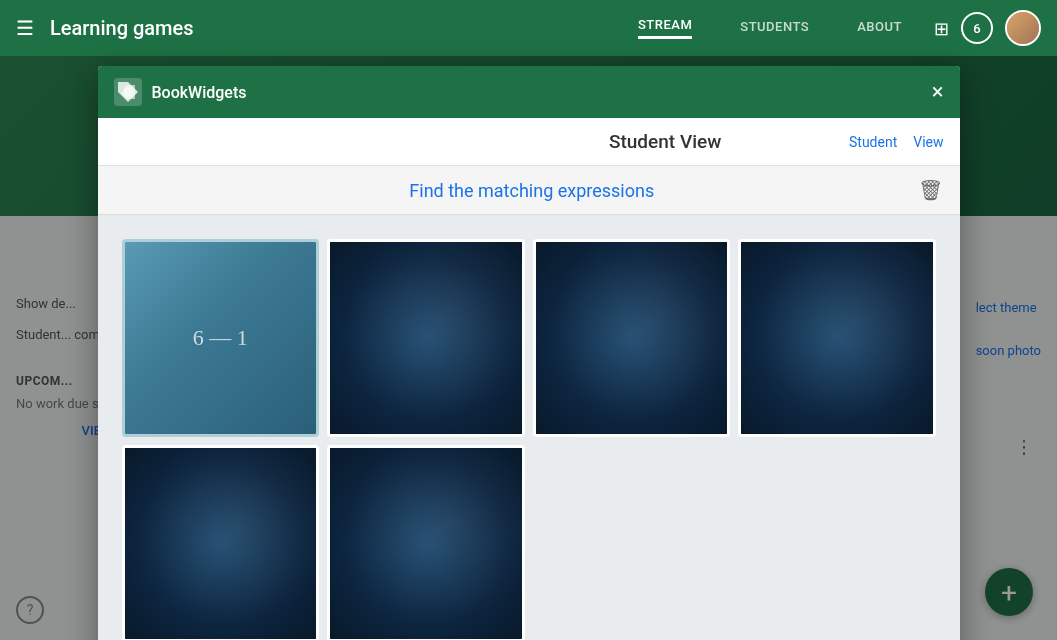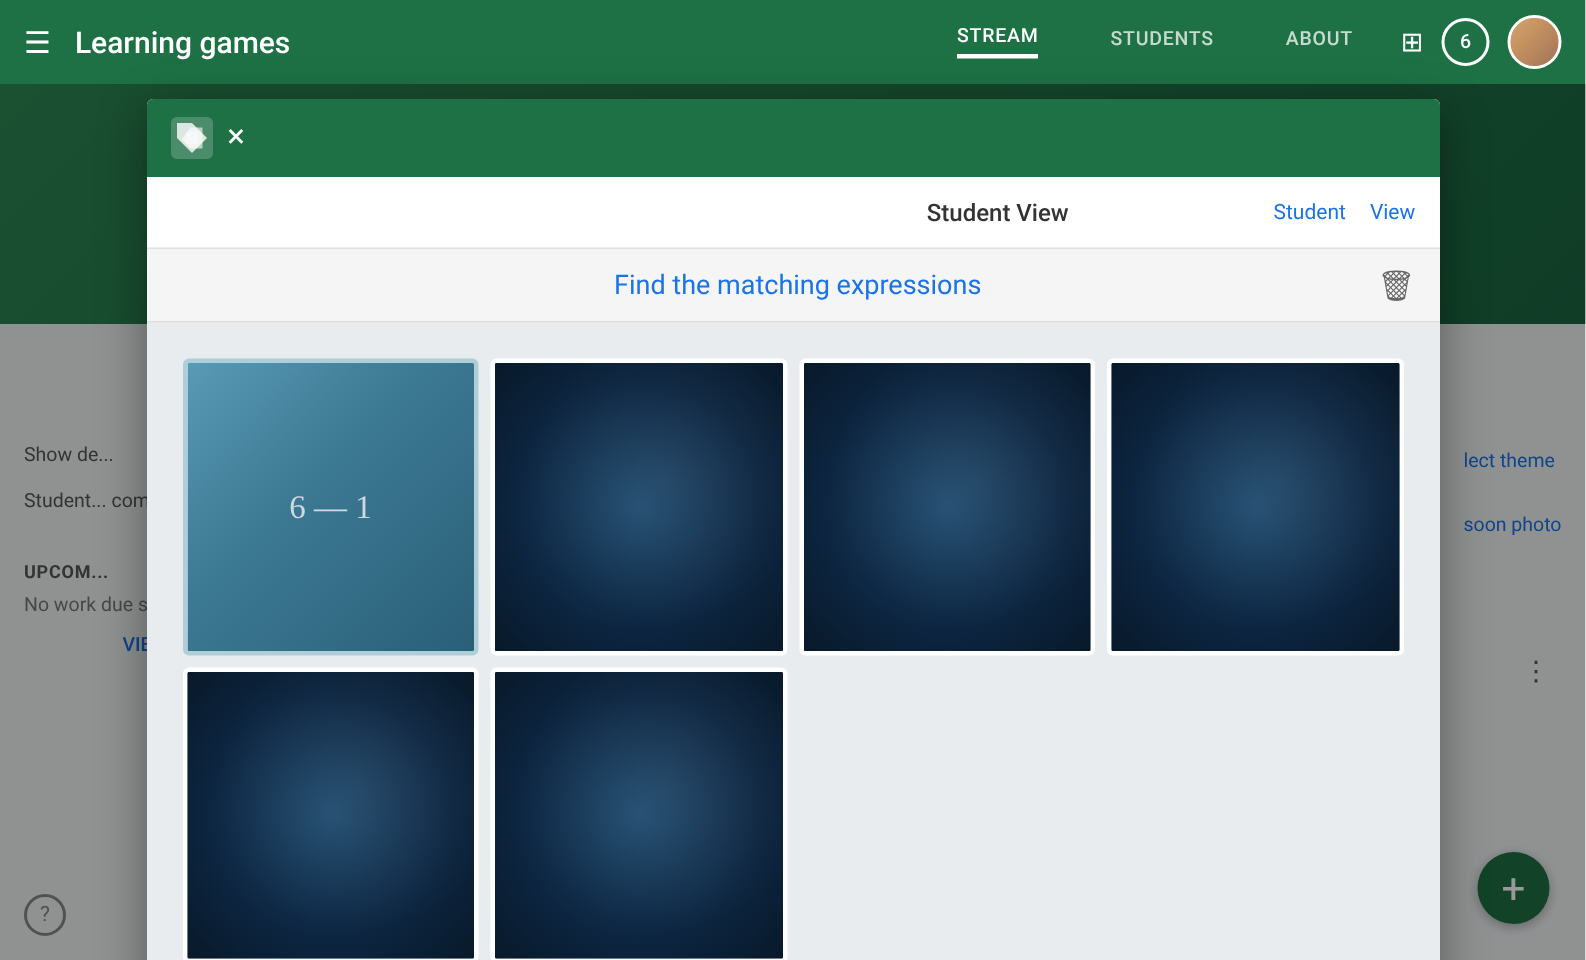--- a/index.html
+++ b/index.html
@@ -291,21 +291,21 @@
       border-bottom: 1px solid #e0e0e0;
       display: flex;
       align-items: center;
       padding: 0 16px;
       height: 48px;
     }
 
     .student-view-label {
       flex: 1;
       text-align: center;
-      font-size: 16px;
+      font-size: 19px;
       font-weight: 500;
       color: #333;
     }
 
     .design-link {
       color: #1a73e8;
       font-size: 14px;
       cursor: pointer;
       margin-right: 16px;
     }
@@ -472,20 +472,21 @@
   <div class="modal">
 
     <div class="modal-header">
 
       <svg class="bookwidgets-logo" viewBox="0 0 28 28" fill="none" xmlns="http://www.w3.org/2000/svg">
         <rect width="28" height="28" rx="4" fill="white" fill-opacity="0.2"></rect>
         <path d="M4 4 L14 4 L24 14 L14 24 L4 14 Z" fill="white" fill-opacity="0.8"></path>
         <path d="M10 10 L18 10 L18 18 L10 18 Z" fill="white" fill-opacity="0.4"></path>
         <path d="M13 7 L21 7 L21 21 L13 21 L7 15 Z" fill="white" fill-opacity="0.6"></path>
       </svg>
+      <span class="modal-title">BookWidgets</span>
       <span class="modal-close">×</span>
     </div>
 
     <div class="modal-subheader">
       <div style="flex:1"></div>
       <span class="student-view-label">Student View</span>
       <span class="design-link">Student</span>
       <span class="back-link">View</span>
     </div>
 

